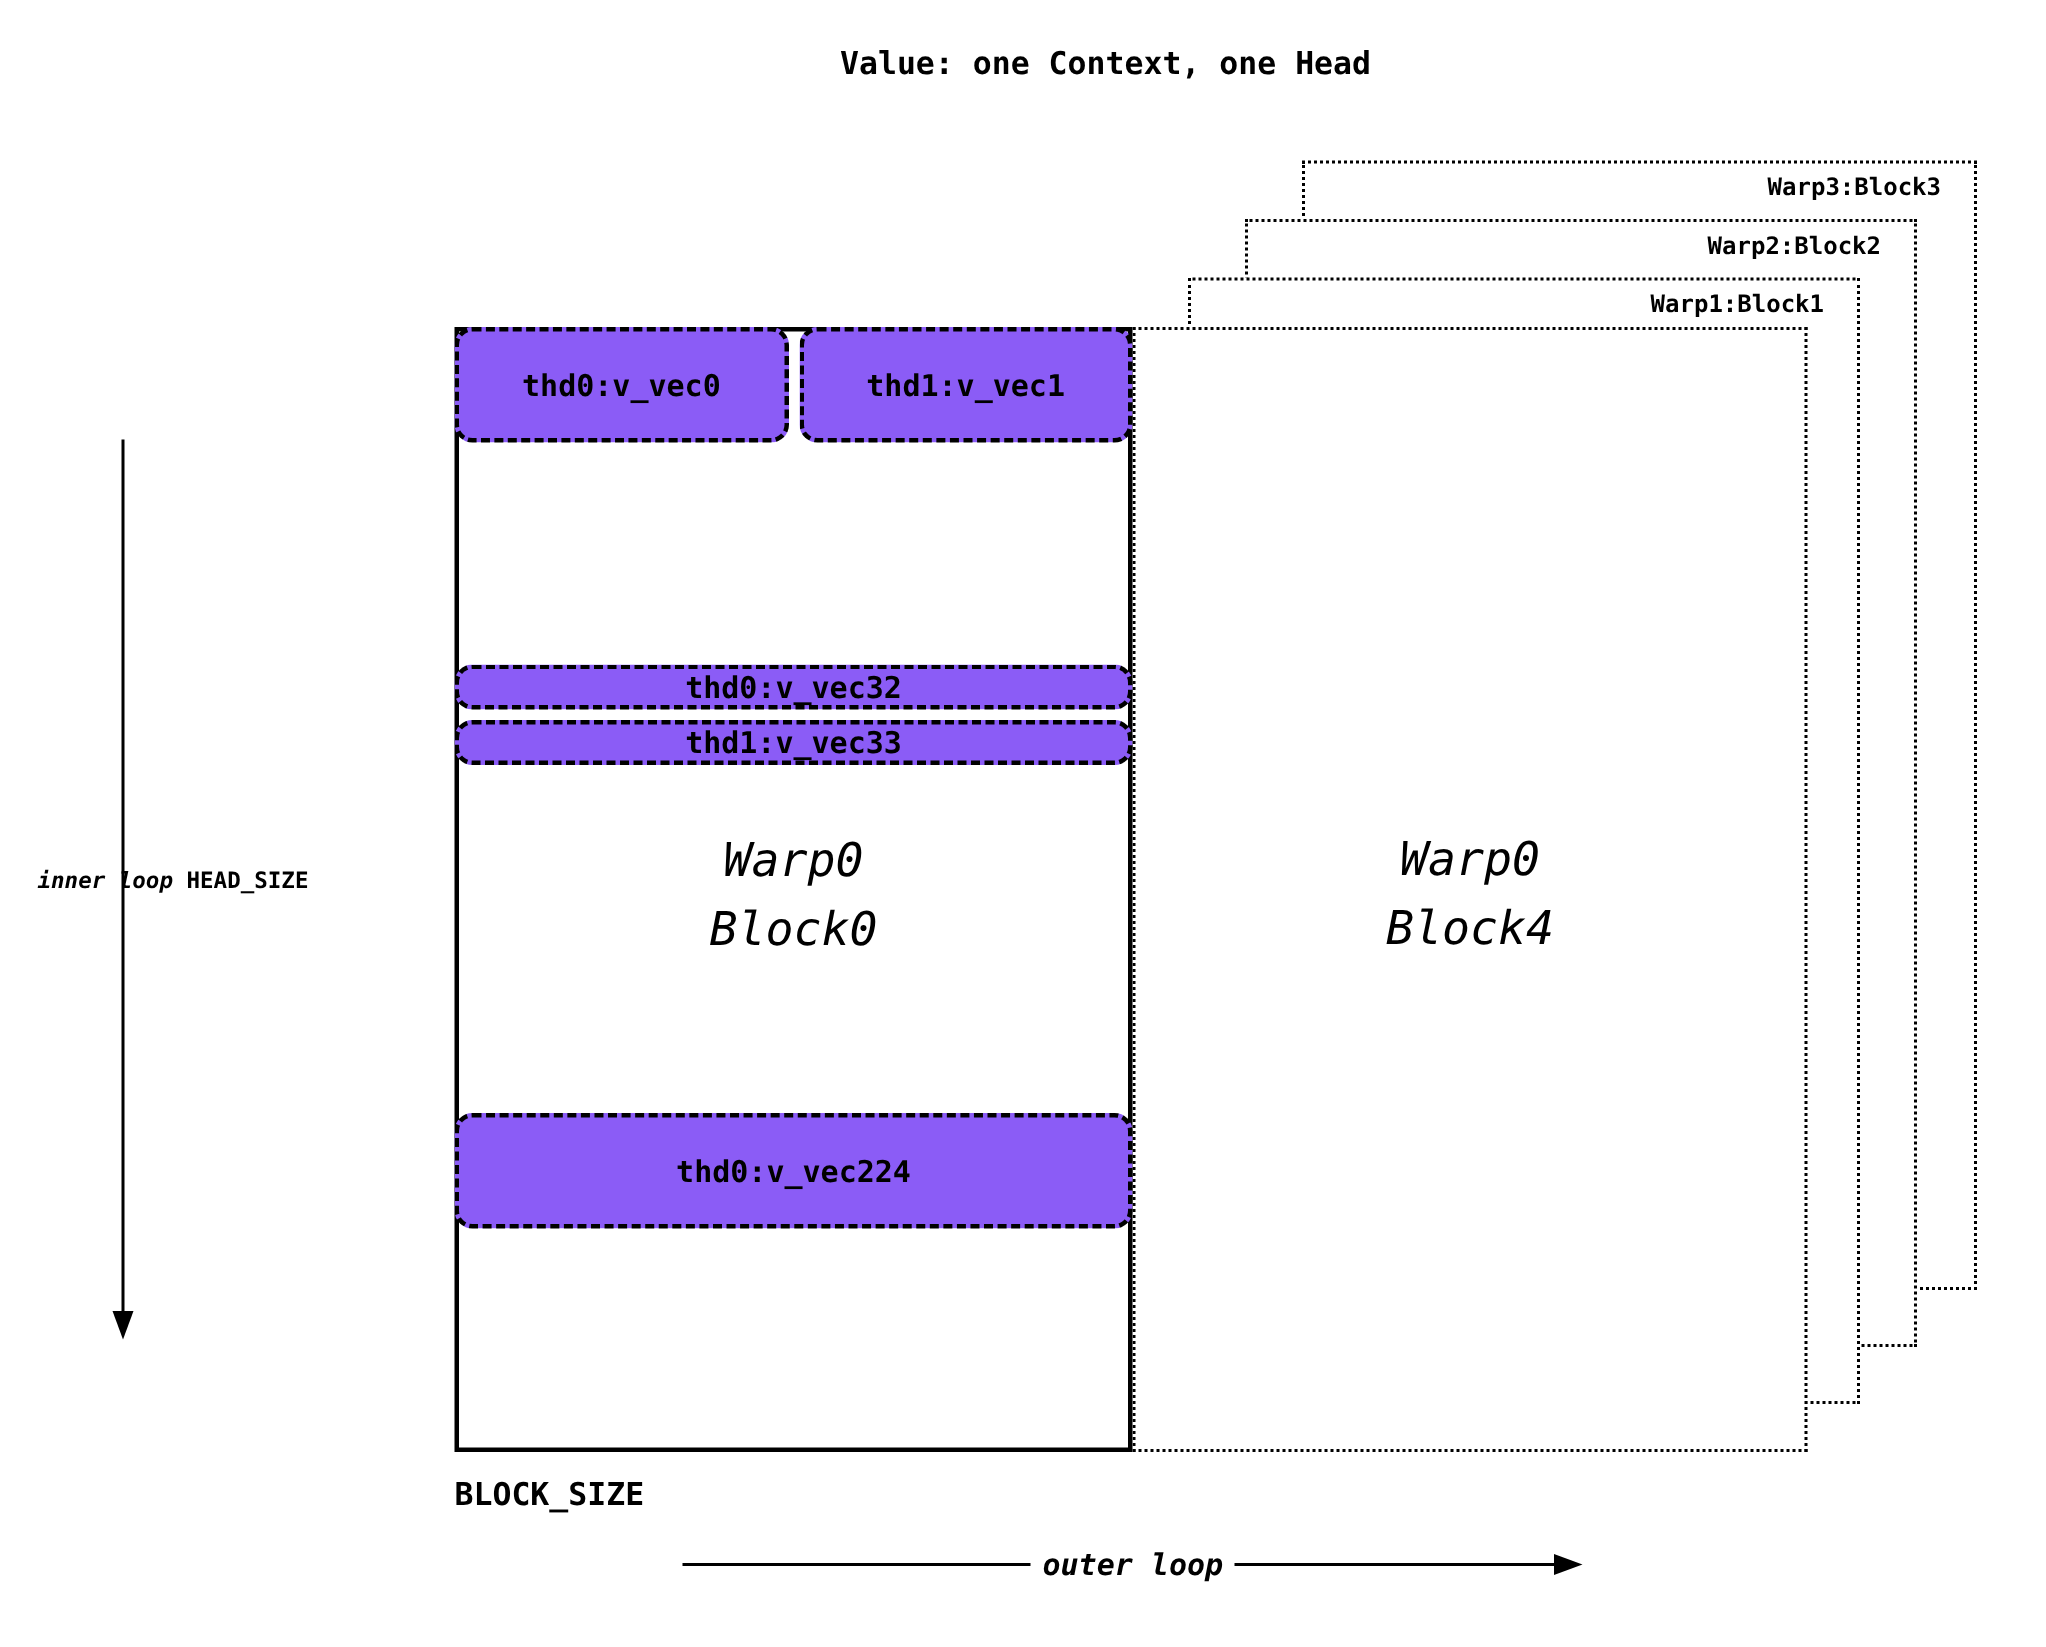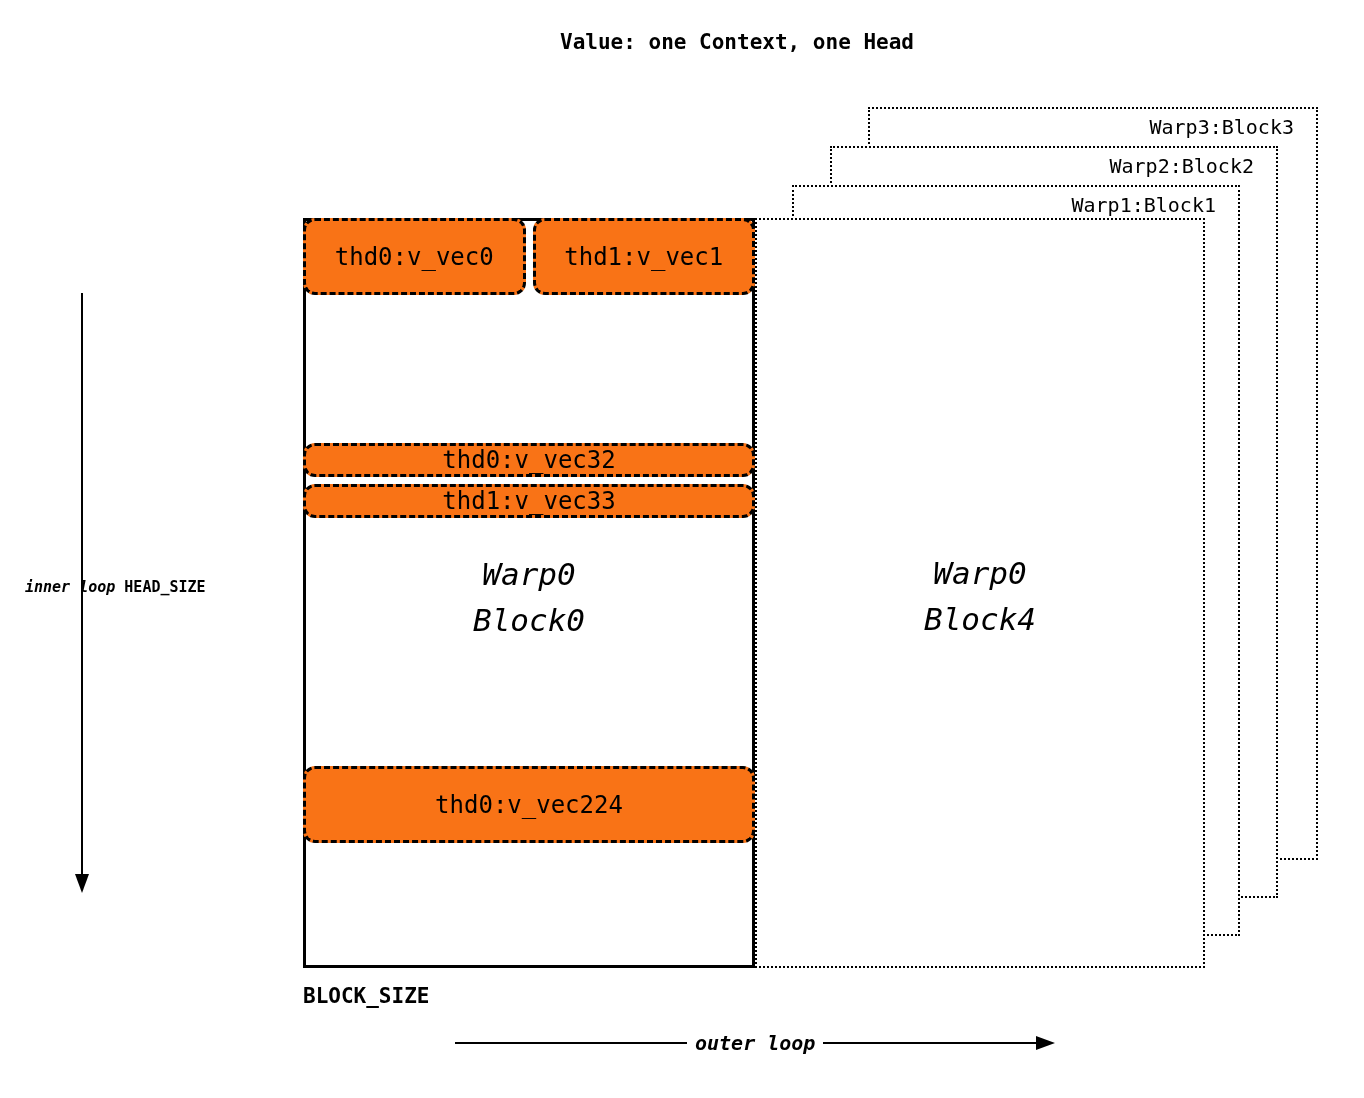--- a/index.html
+++ b/index.html
@@ -13,30 +13,30 @@
   .rect { position:absolute; background:#fff; }
   .dotted { border:2px dotted #000; }
   .solid  { border:3px solid #000; }
 
   .b3 { left:868px; top:107px; width:450px; height:753px; z-index:1; }
   .b2 { left:830px; top:146px; width:448px; height:752px; z-index:2; }
   .b1 { left:792px; top:185px; width:448px; height:751px; z-index:3; }
   .front { left:755px; top:218px; width:450px; height:750px; z-index:4; }
   .main  { left:303px; top:218px; width:452px; height:750px; z-index:5; }
 
-  .back-label { position:absolute; top:6px; right:22px; font-weight:normal; font-size:20px; white-space:nowrap; }
+  .back-label { position:absolute; top:6px; right:22px; font-weight:bold; font-size:16px; white-space:nowrap; }
 
   .big-label { position:absolute; left:0; right:0; top:330px; text-align:center;
                font-weight:normal; font-style:italic; font-size:31px; line-height:46px; }
 
   .thd-row { position:absolute; left:-3px; right:-3px; display:flex; gap:7px; }
-  .row-0 { top:-3px; } .row-1 { top:222px;flex-direction:column; } .row-2 { top:545px;align-items:center; }
-  .thd-box { flex:1; height:77px; border:3.5px dashed #000; border-radius:12px; background:#f97316;
+  .row-0 { top:-3px; } .row-1 { top:222px;flex-direction:column; } .row-2 { top:521px;align-items:center; }
+  .thd-box { flex:1; height:77px; border:3.5px dashed #000; border-radius:12px; background:#8b5cf6;
              display:flex; align-items:center; justify-content:center;
-             font-weight:normal; font-size:24px; white-space:nowrap; }
+             font-weight:bold; font-size:20px; white-space:nowrap; }
 
   .inner-label { position:absolute; left:25px; top:578px; font-size:15px; font-weight:bold; white-space:nowrap; }
   .inner-label .it { font-style:italic; }
 
   .v-arrow { position:absolute; left:74px; top:293px; width:16px; height:600px; }
   .v-arrow .line { position:absolute; left:7px; top:0; width:2px; height:581px; background:#000; }
   .v-arrow .head { position:absolute; left:1px; bottom:0; width:0; height:0;
                    border-left:7px solid transparent; border-right:7px solid transparent; border-top:19px solid #000; }
 
   .block-size { position:absolute; left:303px; top:984px; width:452px; 

